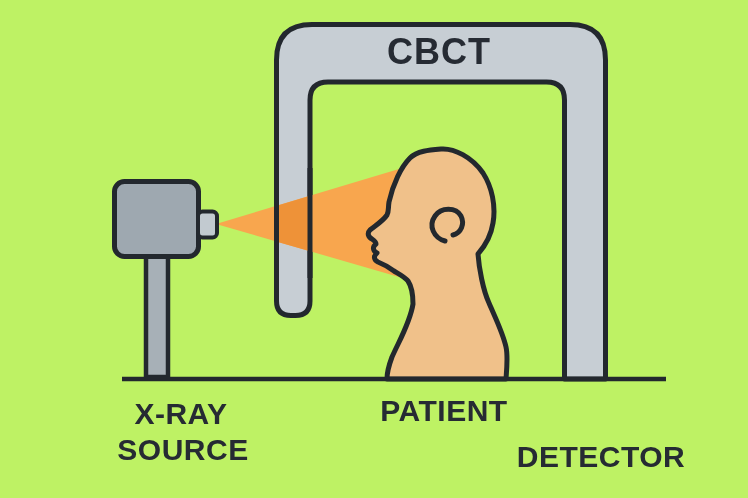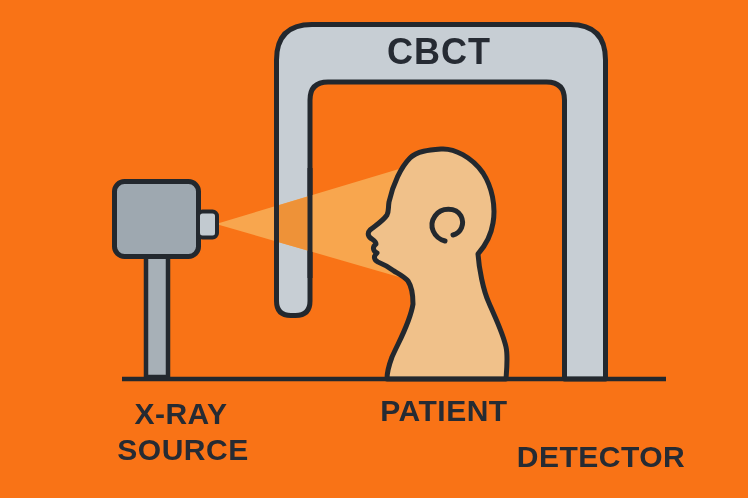--- a/index.html
+++ b/index.html
@@ -4,21 +4,21 @@
 <style>
   html, body {
     margin: 0;
     padding: 0;
     background: #ffffff;
   }
   .stage {
     position: relative;
     width: 748px;
     height: 498px;
-    background: #f97316;
+    background: #bef264;
     overflow: hidden;
     font-family: "Liberation Sans", sans-serif;
   }
   svg { display: block; }
   .diagram-label {
     font-family: "Liberation Sans", "DejaVu Sans", sans-serif;
     font-weight: 700;
     letter-spacing: 0.5px;
   }
   .gantry-label {

